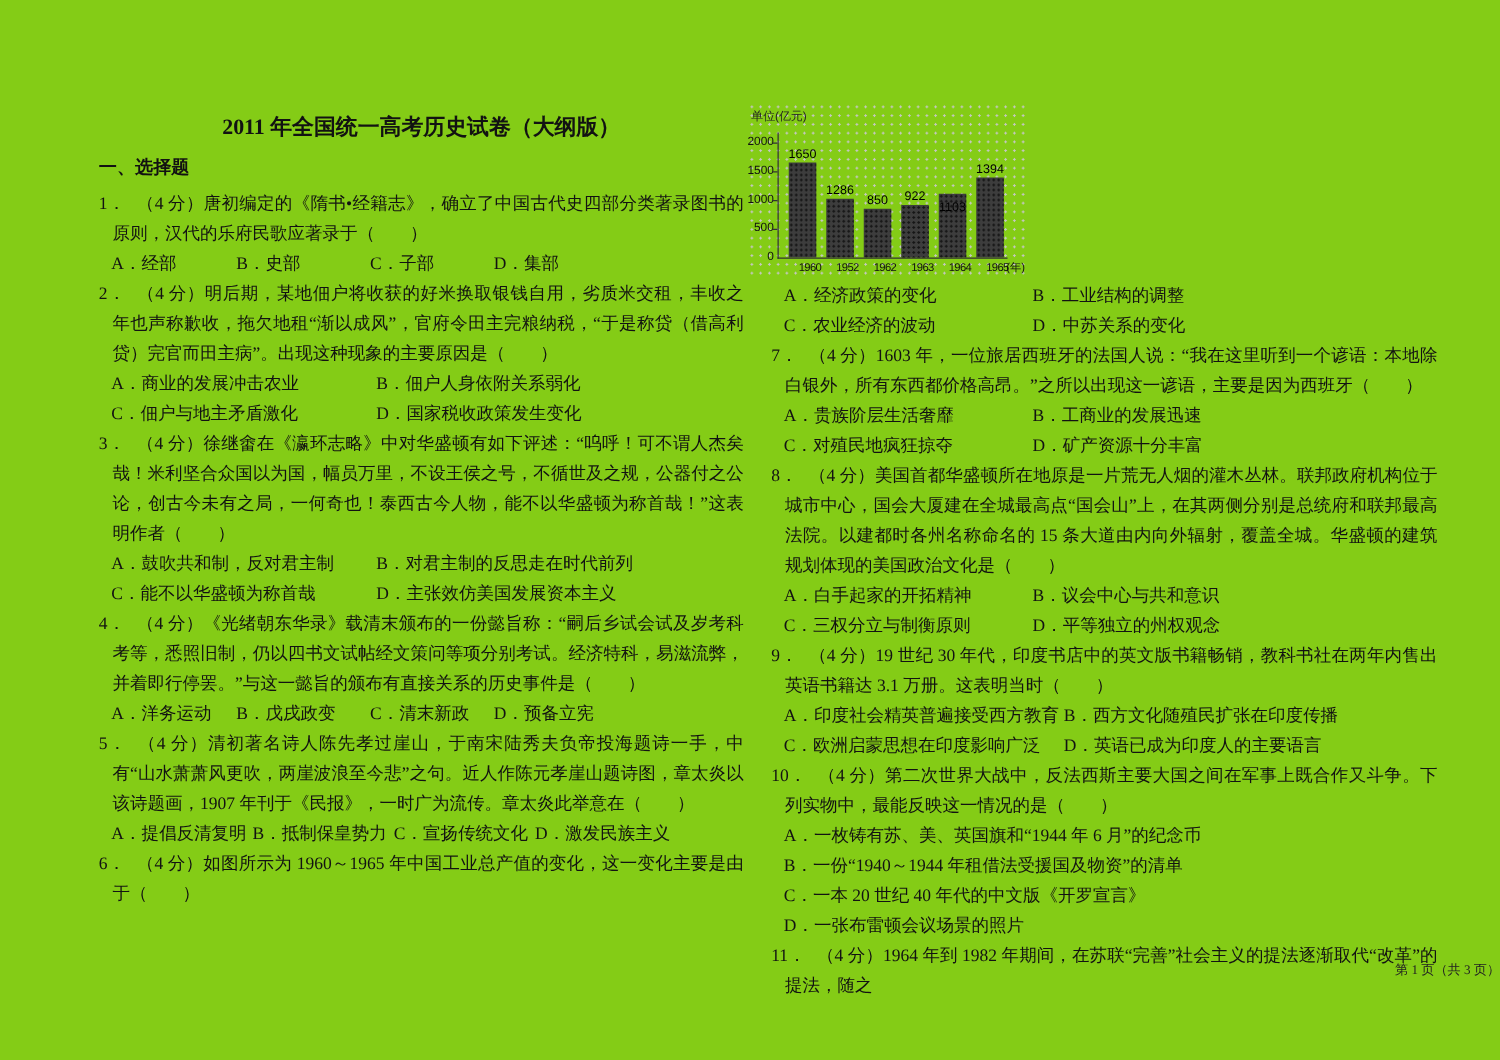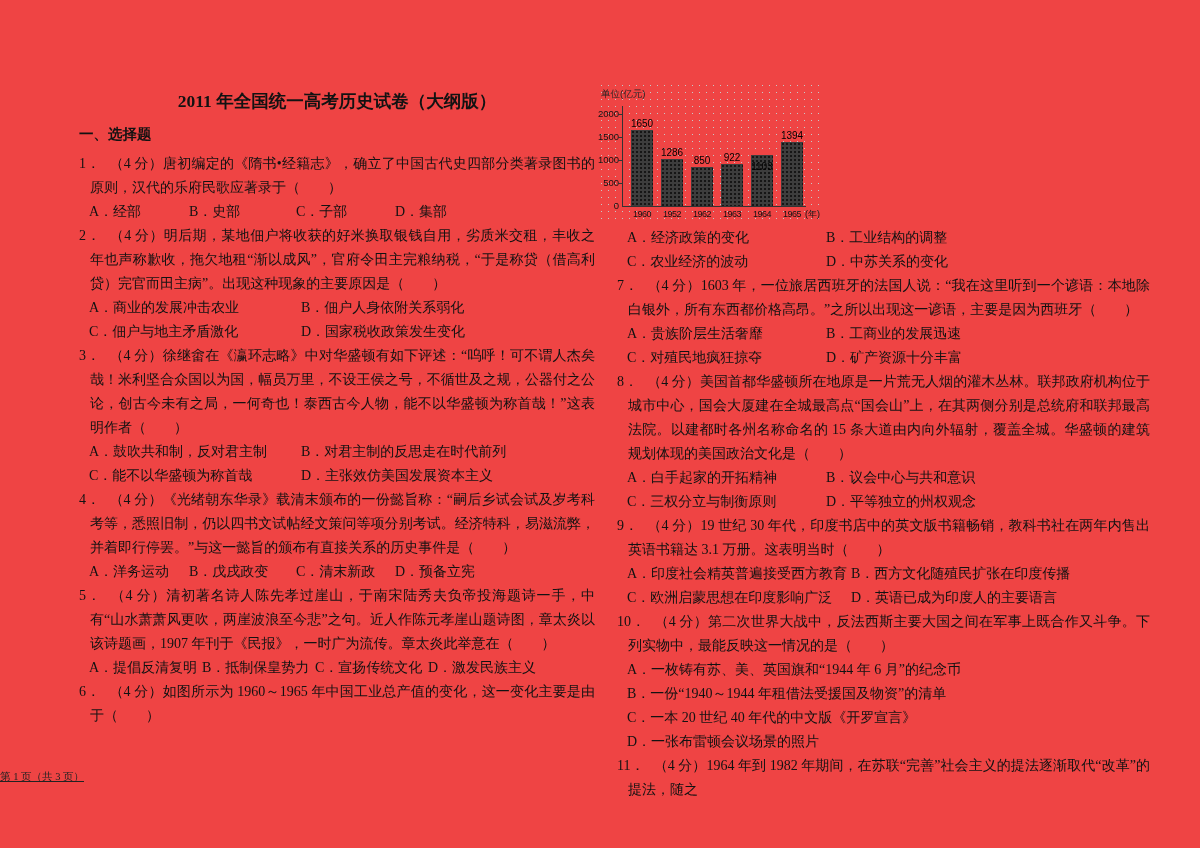--- a/index.html
+++ b/index.html
@@ -1,50 +1,50 @@
 <!DOCTYPE html>
 <html><head>
 <meta charset="utf-8">
 <style>
   html,body{margin:0;padding:0;background:#ffffff;}
-  .page{position:relative;width:1200px;height:848px;background:#ef4444;overflow:hidden;
+  .page{position:relative;width:1200px;height:848px;background:#84cc16;overflow:hidden;
         font-family:"Liberation Serif","DejaVu Serif",serif;color:#121212;
         font-size:14px;line-height:24px;}
   .col{position:absolute;}
   .col-left{left:79px;top:88px;width:516px;}
   .col-right{left:617px;top:80px;width:533px;}
   h1.title{font-size:17.5px;line-height:26px;text-align:center;margin:0 0 8px 0;font-weight:bold;}
   .section{font-weight:bold;font-size:14.5px;margin:0 0 6px 0;}
   .q{margin:0;}
   .stem{margin:0;padding-left:11px;text-indent:-11px;text-align:justify;}
   .qnum{margin-right:9px;}
   .opts,.optrow{padding-left:10px;}
   .opt{display:inline-block;vertical-align:top;}
   .iwA{width:100px;} .iwB{width:107px;} .iwC{width:99px;}
   .iw5{width:113px;}
   .gl .o1{width:212px;}
   .gr .o1{width:199px;}
   .g9 .o1{width:224px;}
-  .footer{position:absolute;top:770px;left:0;width:100%;text-align:left;
-          font-size:10.5px;line-height:14px;color:#222;text-decoration:underline;}
+  .footer{position:absolute;top:770px;left:0;width:100%;text-align:right;
+          font-size:10.5px;line-height:14px;color:#222;}
   
   .chart{position:relative;width:226px;height:142px;margin:2px 0 2px -19px;
          background-image:radial-gradient(circle,#c7c7c7 0.9px,transparent 1px);
          background-size:7px 7px;
          font-family:"Liberation Sans","DejaVu Sans",sans-serif;}
   .chart .unit{position:absolute;left:3px;top:6px;font-size:9.5px;line-height:11px;color:#222;}
   .chart .vax{position:absolute;left:24px;top:24px;width:1px;height:101px;background:#333;}
   .chart .hax{position:absolute;left:24px;top:124px;width:184px;height:1px;background:#333;}
   .chart .ytick{position:absolute;left:0;width:21px;text-align:right;font-size:9.5px;line-height:12px;color:#111;}
   .chart .ymark{position:absolute;left:20px;width:4px;height:1px;background:#333;}
   .chart .bar{position:absolute;width:22px;background:#3d3d3d;
               background-image:radial-gradient(circle,#161616 1px,transparent 1.15px);
               background-size:4px 4px;}
   .chart .blabel{position:absolute;width:34px;text-align:center;font-size:10px;line-height:11px;color:#000;}
-  .chart .xtick{position:absolute;top:127px;width:30px;text-align:center;font-size:9px;line-height:11px;
+  .chart .xtick{position:absolute;top:127px;width:30px;text-align:right;font-size:9px;line-height:11px;
                 color:#111;letter-spacing:-0.5px;}
   .chart .xsuffix{position:absolute;top:127px;left:207px;font-size:9px;line-height:11px;color:#111;}
 </style>
 </head>
 <body>
 
 <div class="page">
 
   <div class="col col-left">
     <h1 class="title">2011 年全国统一高考历史试卷（大纲版）</h1>

